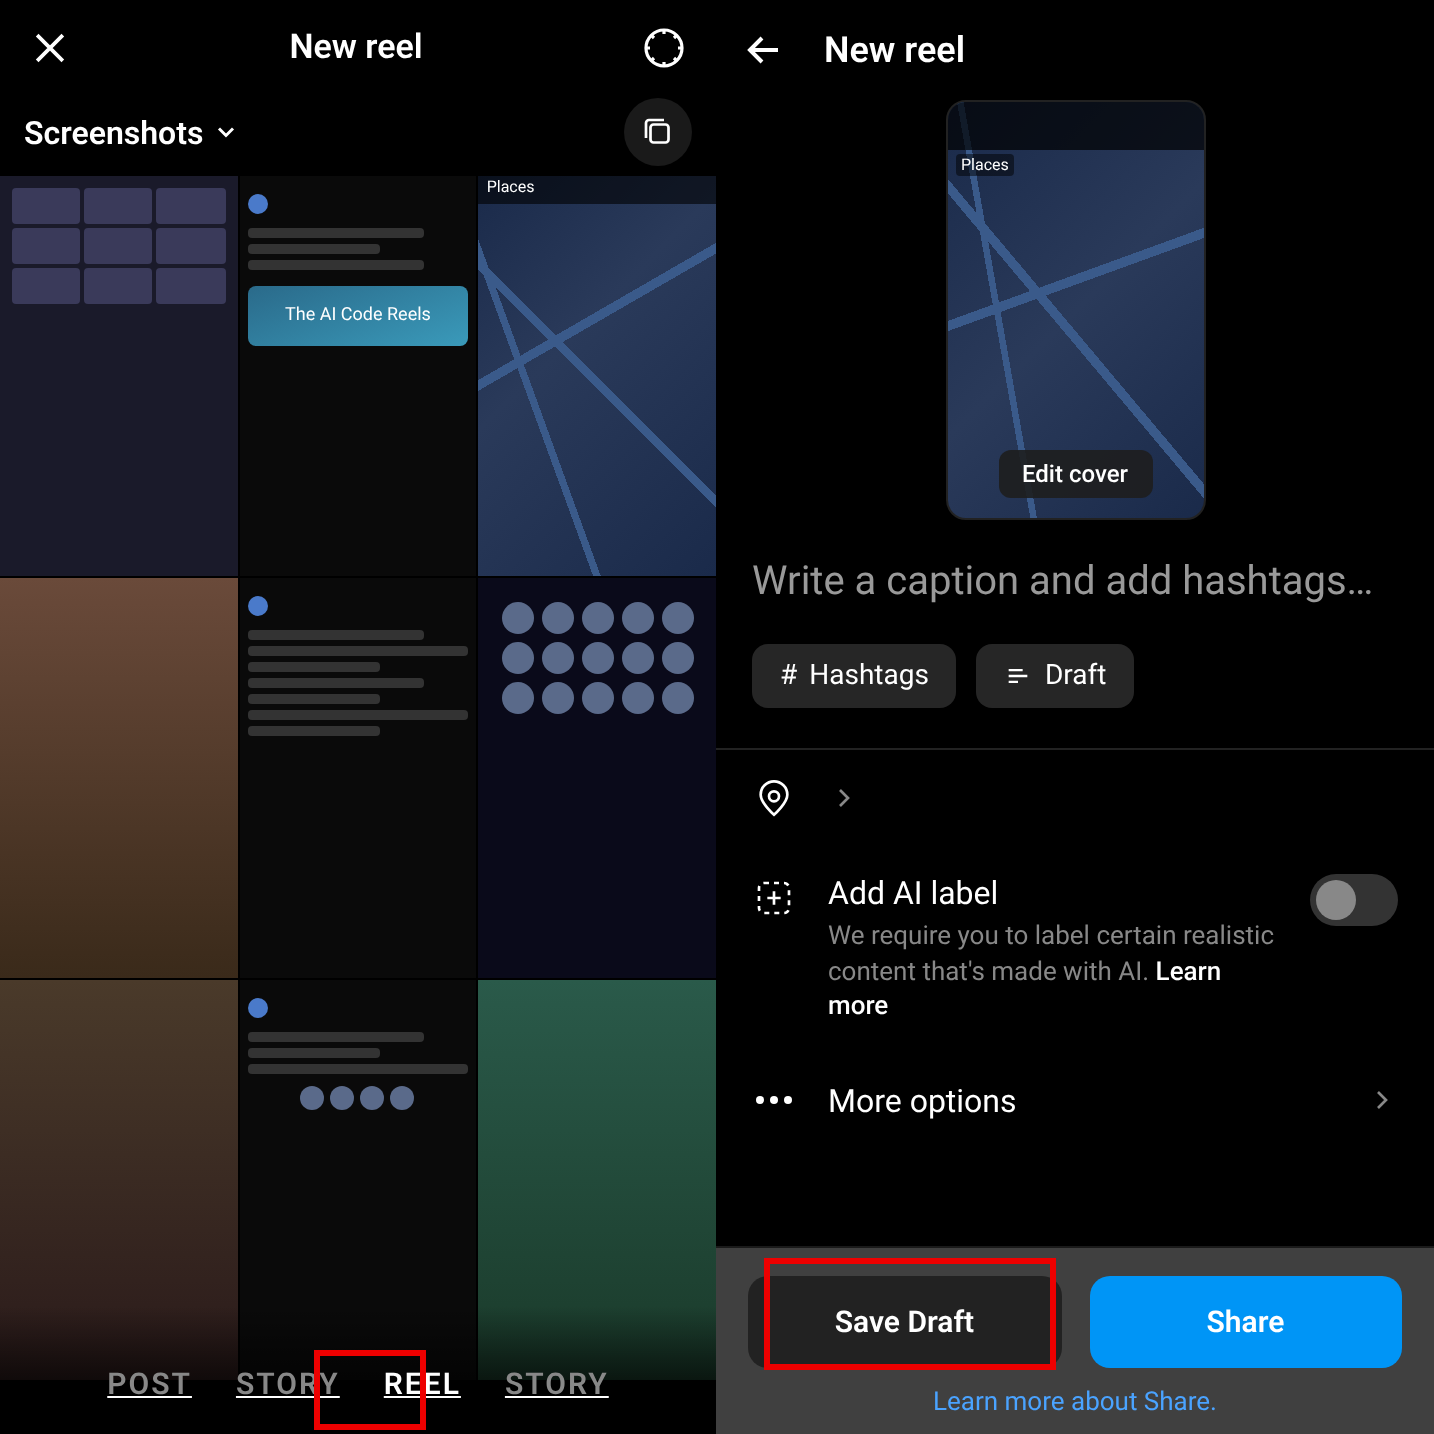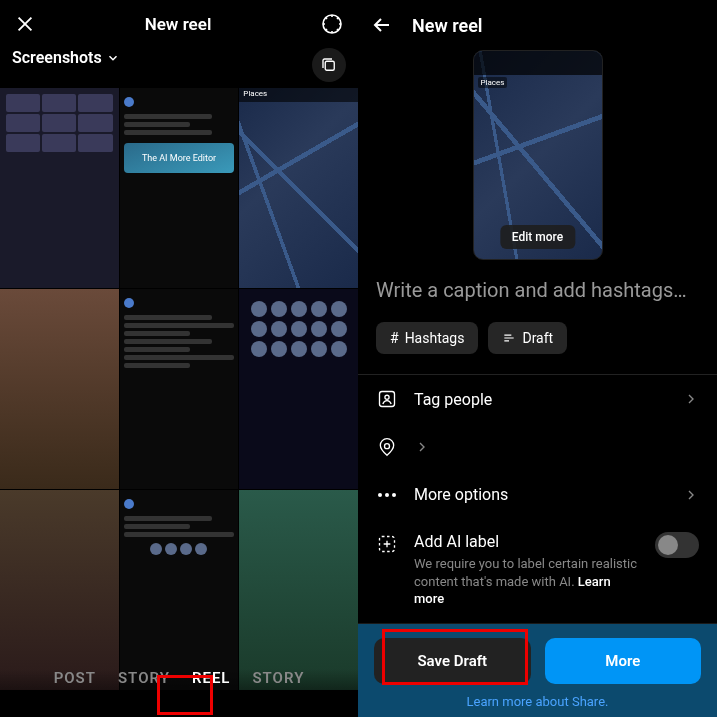--- a/index.html
+++ b/index.html
@@ -29,21 +29,21 @@
     padding: 0 14px;
   }
   .left-header .title {
     font-size: 17px;
     font-weight: 600;
   }
   .icon-btn { display:flex;align-items:center;justify-content:center; }
   .left-sub {
     height: 40px;
     display: flex;
-    align-items: flex-start;
+    align-items: center;
     justify-content: space-between;
     padding: 0 12px 4px 12px;
   }
   .album-picker {
     font-size: 16px;
     font-weight: 600;
     display:flex;align-items:center;gap:4px;
   }
   .multi-select {
     width: 34px; height:34px; border-radius:50%;
@@ -98,25 +98,25 @@
   .tile.collage .cells{
     display:grid;grid-template-columns:repeat(3,1fr);gap:2px;padding:6px;
   }
   .tile.collage .c{height:18px;background:#3a3a5a;border-radius:2px;}
   .tile.avatars{
     background:#0a0a1a;padding:8px;
   }
   .tile.avatars .row{display:flex;gap:4px;margin:4px 0;justify-content:center;}
   .tile.avatars .av{width:16px;height:16px;border-radius:50%;background:#5a6a8a;}
   .tabs {
-    position:absolute;bottom:0;left:0;right:0;
+    position:absolute;bottom:16px;left:0;right:0;
     height:48px;
-    display:flex;align-items:flex-start;justify-content:center;gap:22px;
+    display:flex;align-items:flex-end;justify-content:center;gap:22px;
     background:linear-gradient(transparent,rgba(0,0,0,.8));
-    font-size:15px;font-weight:600;letter-spacing:1px;
+    font-size:15px;font-weight:600;letter-spacing:1px;text-decoration:underline;
   }
   .tabs .tab{color:#888;}
   .tabs .tab.active{color:#fff;}
   .red-box1{
     position:absolute;
     bottom:2px;left:157px;width:56px;height:40px;
     border:3px solid #e00;
     pointer-events:none;
   }
   
@@ -178,21 +178,21 @@
     position:relative;flex-shrink:0;
   }
   .toggle::after{
     content:"";position:absolute;top:3px;left:3px;width:20px;height:20px;
     border-radius:50%;background:#888;
   }
   .learn{color:#fff;font-weight:500;}
   .bottom-bar{
     position:absolute;bottom:0;left:0;right:0;
     padding:14px 16px 8px;
-    background:#0c4a6e;
+    background:#404040;
     border-top:1px solid #1a1a1a;
   }
   .btns{display:flex;gap:14px;}
   .btn{
     flex:1;height:46px;border-radius:10px;
     display:flex;align-items:center;justify-content:center;
     font-size:15px;font-weight:600;
   }
   .btn.draft{background:#222;color:#fff;}
   .btn.share{background:#0095f6;color:#fff;}
@@ -249,21 +249,21 @@
           <div class="c"></div>
           <div class="c"></div>
           <div class="c"></div>
           <div class="c"></div>
           <div class="c"></div>
           <div class="c"></div>
         </div>
     </div>
     <div class="tile chat">
       <span class="avatar"></span><div class="line med"></div><div class="line short"></div><div class="line med"></div>
-      <div class="code" style="margin-top:8px;background:linear-gradient(160deg,#2a6a8a,#3a9aba);padding:10px;font-size:9px;border-radius:4px;text-align:center;">The AI More Editor</div>
+      <div class="code" style="margin-top:8px;background:linear-gradient(160deg,#2a6a8a,#3a9aba);padding:10px;font-size:9px;border-radius:4px;text-align:center;">The AI Code Reels</div>
     </div>
     <div class="tile map">
       <div class="places-bar">Places</div>
     </div>
 
     <div class="tile photo1"></div>
     <div class="tile chat">
       <span class="avatar"></span><div class="line med"></div><div class="line"></div><div class="line short"></div><div class="line med"></div><div class="line short"></div><div class="line"></div><div class="line short"></div>
     </div>
     <div class="tile avatars">
@@ -321,104 +321,89 @@
           <path d="M19 12H5M11 6l-6 6 6 6"></path>
         </svg>
     </div>
     <div class="title">New reel</div>
   </div>
 
   <div class="cover-area">
     <div class="cover">
       <div class="top-bar"></div>
       <div class="places">Places</div>
-      <div class="edit-cover">Edit more</div>
+      <div class="edit-cover">Edit cover</div>
     </div>
   </div>
 
   <div class="caption-row">Write a caption and add hashtags…</div>
 
   <div class="chips">
     <div class="chip">
       <span>#</span>
       <span>Hashtags</span>
     </div>
     <div class="chip">
       <svg width="14" height="14" viewBox="0 0 24 24" fill="none" stroke="#fff" stroke-width="2">
           <path d="M4 7h12M4 12h16M4 17h8"></path>
         </svg>
       <span>Draft</span>
     </div>
   </div>
 
   <div class="sep"></div>
 
-  <div class="opt">
-    <div class="oicon">
-      <svg width="20" height="20" viewBox="0 0 24 24" fill="none" stroke="#fff" stroke-width="1.6">
-          <rect x="3" y="3" width="18" height="18" rx="3"></rect>
-          <circle cx="12" cy="10" r="2.5"></circle>
-          <path d="M7 18c1-3 3-4 5-4s4 1 5 4"></path>
-        </svg>
-    </div>
-    <div class="lbl">Tag people</div>
-    <div class="chev">
-      <svg width="16" height="16" viewBox="0 0 24 24" fill="none" stroke="#888" stroke-width="2">
-          <path d="M9 6l6 6-6 6"></path>
-        </svg>
-    </div>
-  </div>
 
   <div class="opt">
     <div class="oicon">
       <svg width="20" height="20" viewBox="0 0 24 24" fill="none" stroke="#fff" stroke-width="1.6">
           <circle cx="12" cy="11" r="3"></circle>
           <path d="M12 2a8 8 0 018 8c0 5-8 12-8 12S4 15 4 10a8 8 0 018-8z"></path>
         </svg>
     </div>
     <div class="chev">
       <svg width="16" height="16" viewBox="0 0 24 24" fill="none" stroke="#888" stroke-width="2">
           <path d="M9 6l6 6-6 6"></path>
         </svg>
     </div>
+  </div>
+
+  <div class="opt" style="align-items:flex-start;">
+    <div class="oicon" style="margin-top:2px;">
+      <svg width="20" height="20" viewBox="0 0 24 24" fill="none" stroke="#fff" stroke-width="1.6">
+          <rect x="3" y="3" width="18" height="18" rx="3" stroke-dasharray="3 3"></rect>
+          <path d="M12 8v8M8 12h8"></path>
+        </svg>
+    </div>
+    <div style="flex:1;">
+      <div class="lbl">Add AI label</div>
+      <div class="sub">
+        <span>We require you to label certain realistic content that's made with AI. </span><span class="learn">Learn more</span>
+      </div>
+    </div>
+    <div class="toggle"></div>
   </div>
 
   <div class="opt">
     <div class="oicon">
       <svg width="20" height="6" viewBox="0 0 20 6" fill="#fff">
           <circle cx="3" cy="3" r="2"></circle>
           <circle cx="10" cy="3" r="2"></circle>
           <circle cx="17" cy="3" r="2"></circle>
         </svg>
     </div>
     <div class="lbl">More options</div>
     <div class="chev">
       <svg width="16" height="16" viewBox="0 0 24 24" fill="none" stroke="#888" stroke-width="2">
           <path d="M9 6l6 6-6 6"></path>
         </svg>
     </div>
   </div>
 
-  <div class="opt" style="align-items:flex-start;">
-    <div class="oicon" style="margin-top:2px;">
-      <svg width="20" height="20" viewBox="0 0 24 24" fill="none" stroke="#fff" stroke-width="1.6">
-          <rect x="3" y="3" width="18" height="18" rx="3" stroke-dasharray="3 3"></rect>
-          <path d="M12 8v8M8 12h8"></path>
-        </svg>
-    </div>
-    <div style="flex:1;">
-      <div class="lbl">Add AI label</div>
-      <div class="sub">
-        <span>We require you to label certain realistic content that's made with AI. </span><span class="learn">Learn more</span>
-      </div>
-    </div>
-    <div class="toggle"></div>
-  </div>
-
   <div class="bottom-bar">
     <div class="btns">
       <div class="btn draft">Save Draft</div>
-      <div class="btn share">More</div>
+      <div class="btn share">Share</div>
     </div>
     <div class="learn-reels">Learn more about Share.</div>
   </div>
   <div class="red-box2"></div>
 </div>
 
 </body></html>

